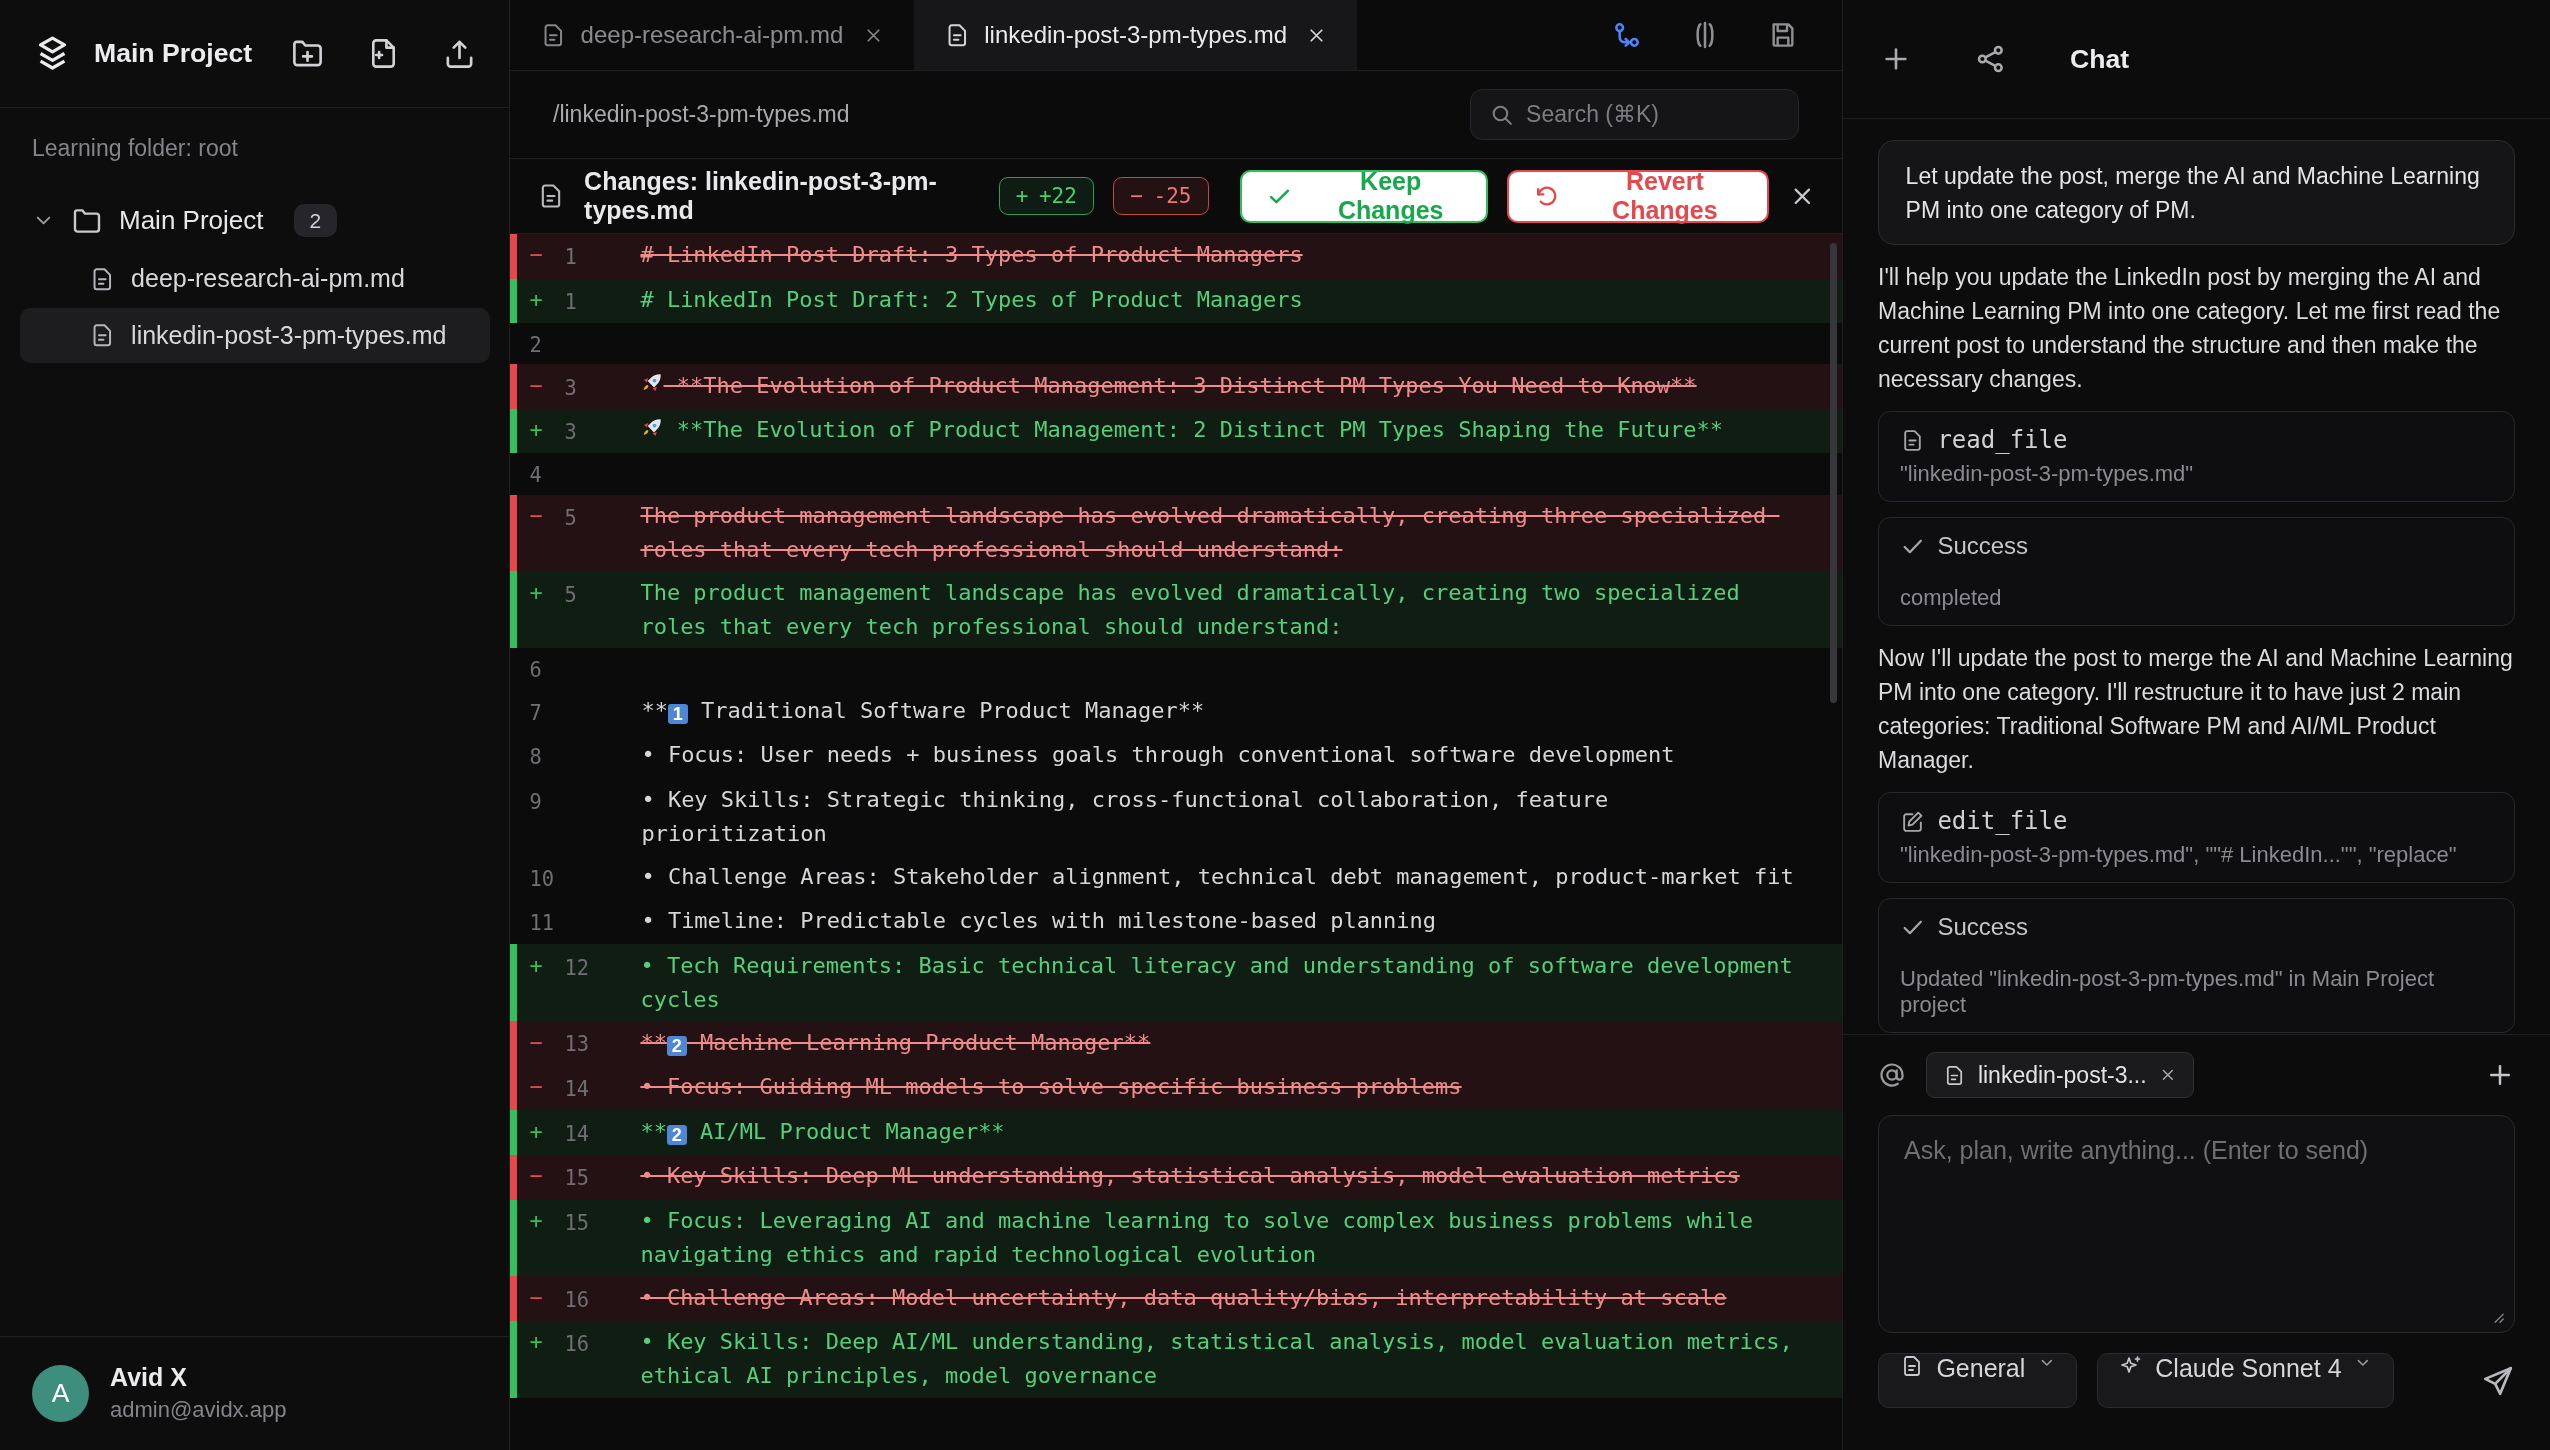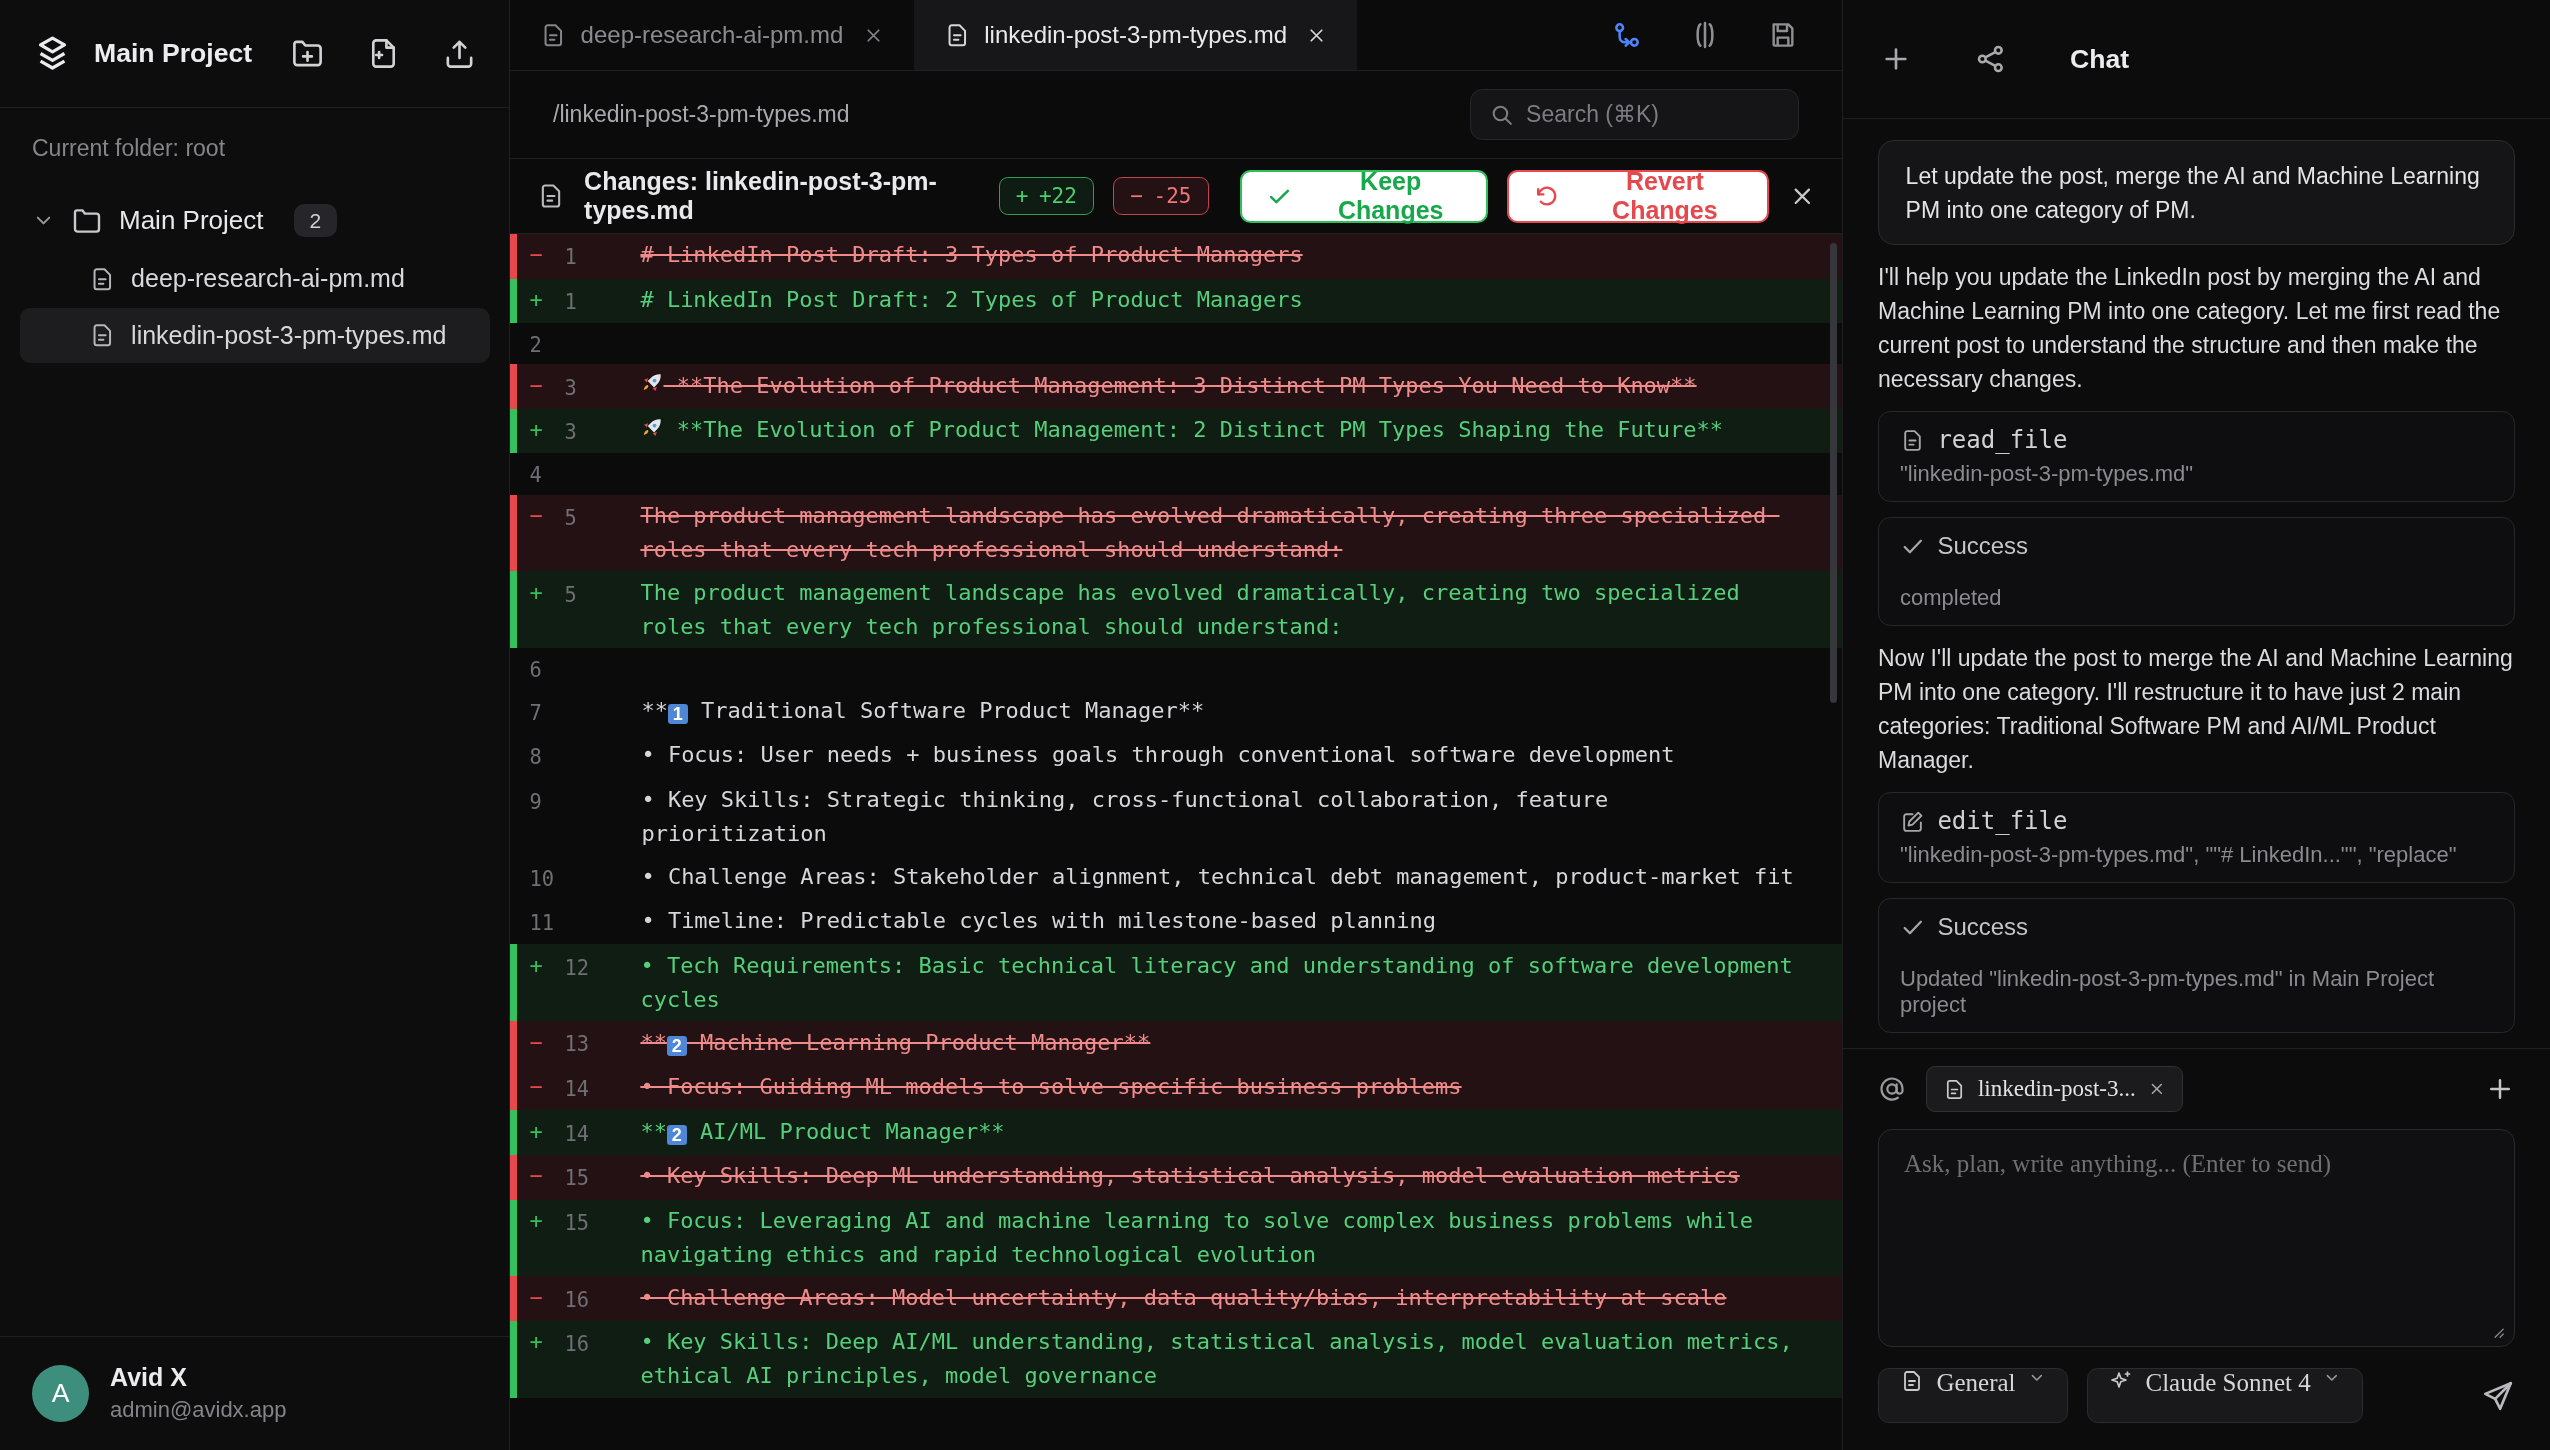--- a/index.html
+++ b/index.html
@@ -92,21 +92,21 @@
   .msg.asst p { color:#dcdcdf; }
   .card { border:0.9px solid #28282c; background:#0e0e10; border-radius:12.4px; padding:14px 21px; }
   .card-top { display:flex; align-items:center; gap:12.4px; }
   .card-top .ic { width:25px; height:25px; color:#a5a5aa; }
   .tool-name { font-family:"DejaVu Sans Mono",monospace; font-size:24px; color:#d2d2d6; }
   .tool-args { margin-top:7px; font-size:22px; color:#8a8a90; }
   .res-check { width:23px; height:23px; color:#3fbf63; }
   .res-title { font-size:24px; color:#c4c4c9; }
   .res-detail { margin-top:25px; font-size:22px; color:#8a8a90; }
 
-  .composer { flex:none; border-top:0.9px solid #1f1f22; padding:0 35px 10px;font-family:Liberation Serif, serif; }
+  .composer { flex:none; border-top:0.9px solid #1f1f22; padding:0 35px 25px; }
   .attach-row { height:80px; display:flex; align-items:center; gap:19.5px; }
   .attach-row .at { width:28px; height:28px; color:#9a9a9f; }
   .chip { display:inline-flex; align-items:center; gap:12.4px; border:0.9px solid #313135; background:#1b1b1e; border-radius:8.9px; padding:8.9px 16px; cursor:pointer; }
   .chip .ic { width:23px; height:23px; color:#c9c9cd; }
   .chip-label { font-size:23px; color:#e3e3e6; }
   .chip .close { width:17.7px; height:17.7px; color:#a9a9ae; }
   .attach-plus { margin-left:auto; width:30px; height:30px; color:#c4c4c9; cursor:pointer; }
   .input-box { position:relative; }
   .input-box textarea { width:100%; height:218px; background:#101012; border:0.9px solid #2a2a2e; border-radius:14px; padding:19.5px 25px; font-size:25px; font-family:inherit; color:#e8e8ea; resize:none; outline:none; }
   .input-box textarea::placeholder { color:#6e6e73; }
@@ -168,21 +168,21 @@
         </span>
         <span class="ic">
           <svg viewBox="0 0 24 24" fill="none" stroke="currentColor" stroke-width="1.8" stroke-linecap="round" stroke-linejoin="round">
               <path d="M12 15V4M8 8l4-4 4 4"></path>
               <path d="M4 15v4a2 2 0 0 0 2 2h12a2 2 0 0 0 2-2v-4"></path>
             </svg>
         </span>
       </div>
     </div>
 
-    <div class="sb-folderlabel">Current folder: root</div>
+    <div class="sb-folderlabel">Learning folder: root</div>
 
     <div class="tree">
       <div class="tree-root">
         <span class="ic chev">
             <svg viewBox="0 0 24 24">
               <use href="#i-chevd"></use>
             </svg>
           </span>
         <span class="ic fold">
           <svg viewBox="0 0 24 24" fill="none" stroke="currentColor" stroke-width="1.8" stroke-linejoin="round">

